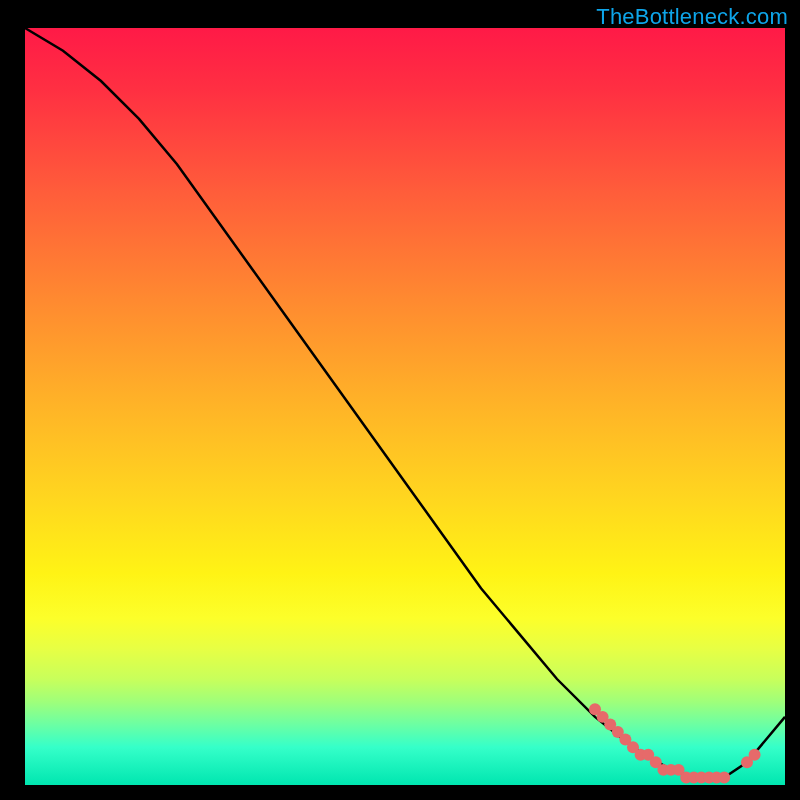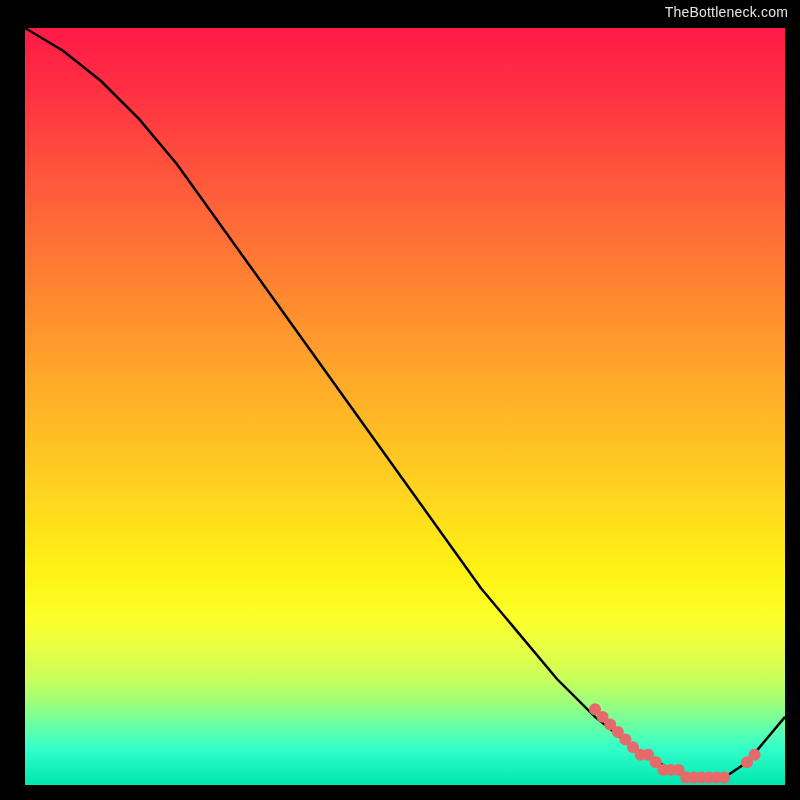--- a/index.html
+++ b/index.html
@@ -41,22 +41,22 @@
       #9fff7a 89%,
       #6cffa3 92%,
       #35ffc9 95%,
       #00e6b0 100%
     );
   }
   .watermark {
     position: absolute;
     top: 4px;
     right: 12px;
-    color: #e5e5e5;
-    font-size: 14px;
+    color: #0ea5e9;
+    font-size: 22px;
     letter-spacing: 0.2px;
     font-weight: 400;
     user-select: none;
   }
   svg.curve {
     position: absolute;
     left: 0;
     top: 0;
     width: 100%;
     height: 100%;

